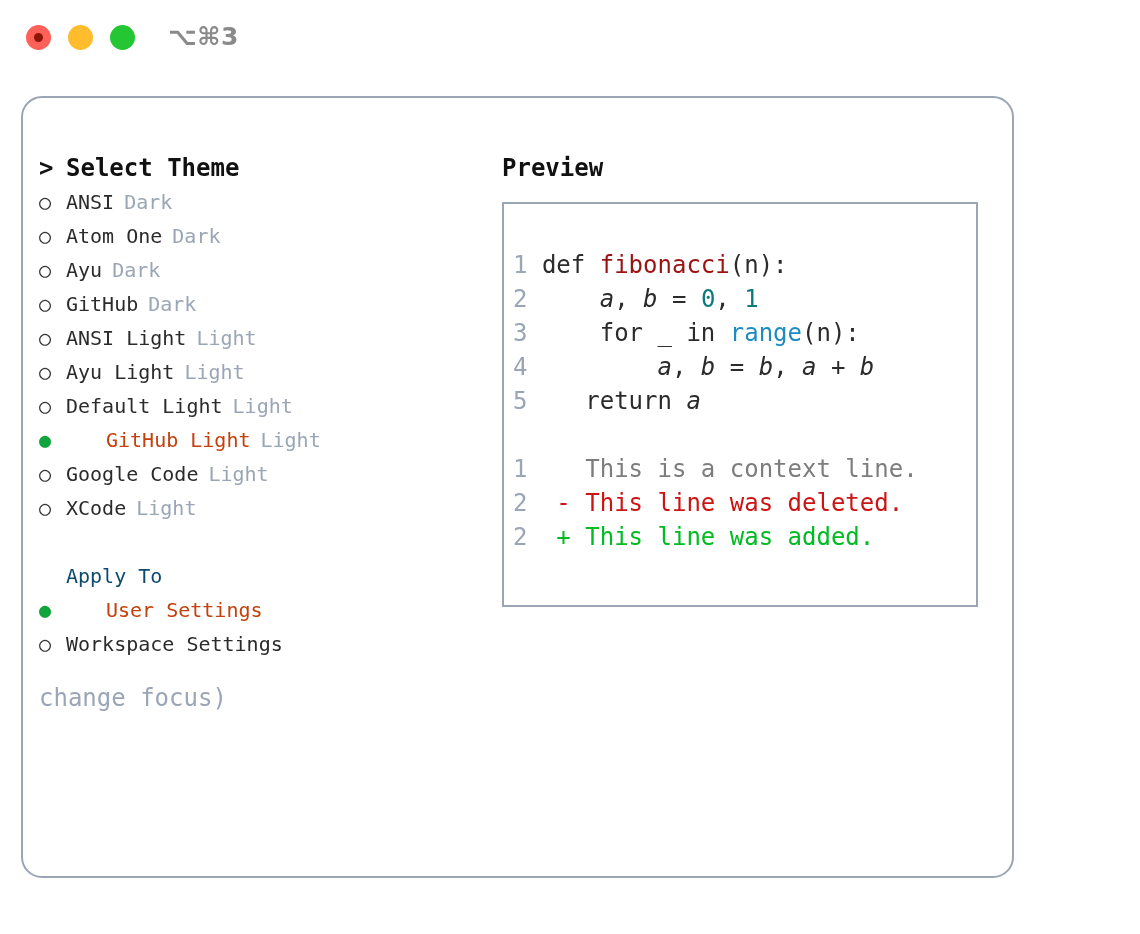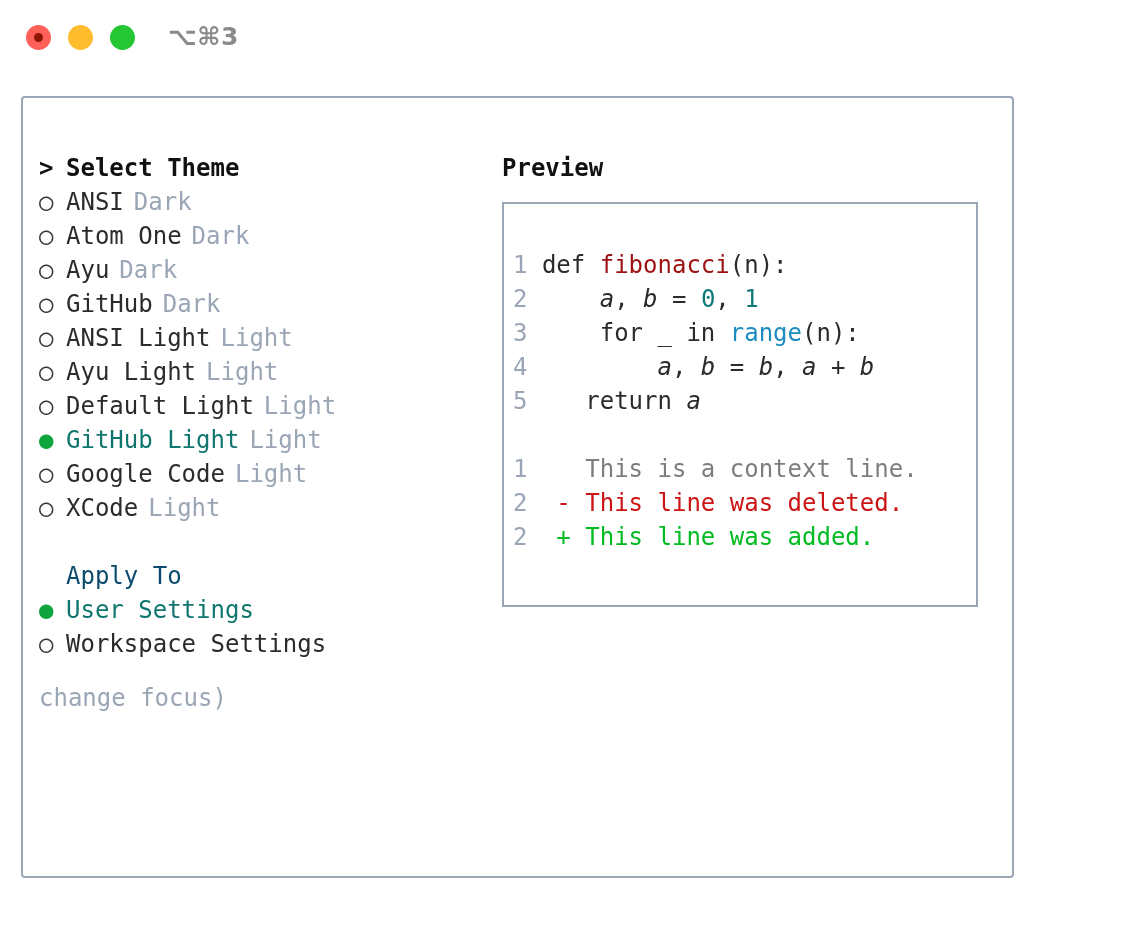--- a/index.html
+++ b/index.html
@@ -71,21 +71,21 @@
   }
 
   
   .panel {
     position: absolute;
     left: 21px;
     top: 96px;
     width: 993px;
     height: 782px;
     border: 2px solid #9aa5b5;
-    border-radius: 4px;
+    border-radius: 21px;
     background: #ffffff;
     box-sizing: border-box;
   }
 
   .columns {
     position: absolute;
     left: 0; top: 0;
     width: 100%; height: 100%;
   }
 
@@ -93,21 +93,21 @@
   .left-col {
     position: absolute;
     left: 16px;
     top: 53px;
     width: 440px;
   }
 
   .row {
     height: 34px;
     line-height: 34px;
-    font-size: 24px;
+    font-size: 20px;
     white-space: nowrap;
     color: #222222;
   }
 
   .section-head {
     font-weight: bold;
     color: #111111;
     font-size: 24px;
   }
   .caret {
@@ -116,21 +116,21 @@
   }
   .marker {
     display: inline-block;
     width: 27px;
     color: #333333;
   }
   .marker.sel {
     color: #0ea53c;
   }
   .theme-name { color: #2b2b2b; }
-  .theme-name.sel { color: #0f766e; }
+  .theme-name.sel { color: #c2410c; margin-left: 40px; }
   .variant {
     color: #9aa5b5;
     margin-left: 10px;
   }
 
   .spacer-row { height: 34px; }
 
   .apply-head {
     font-weight: normal;
     color: #0c4a6e;

